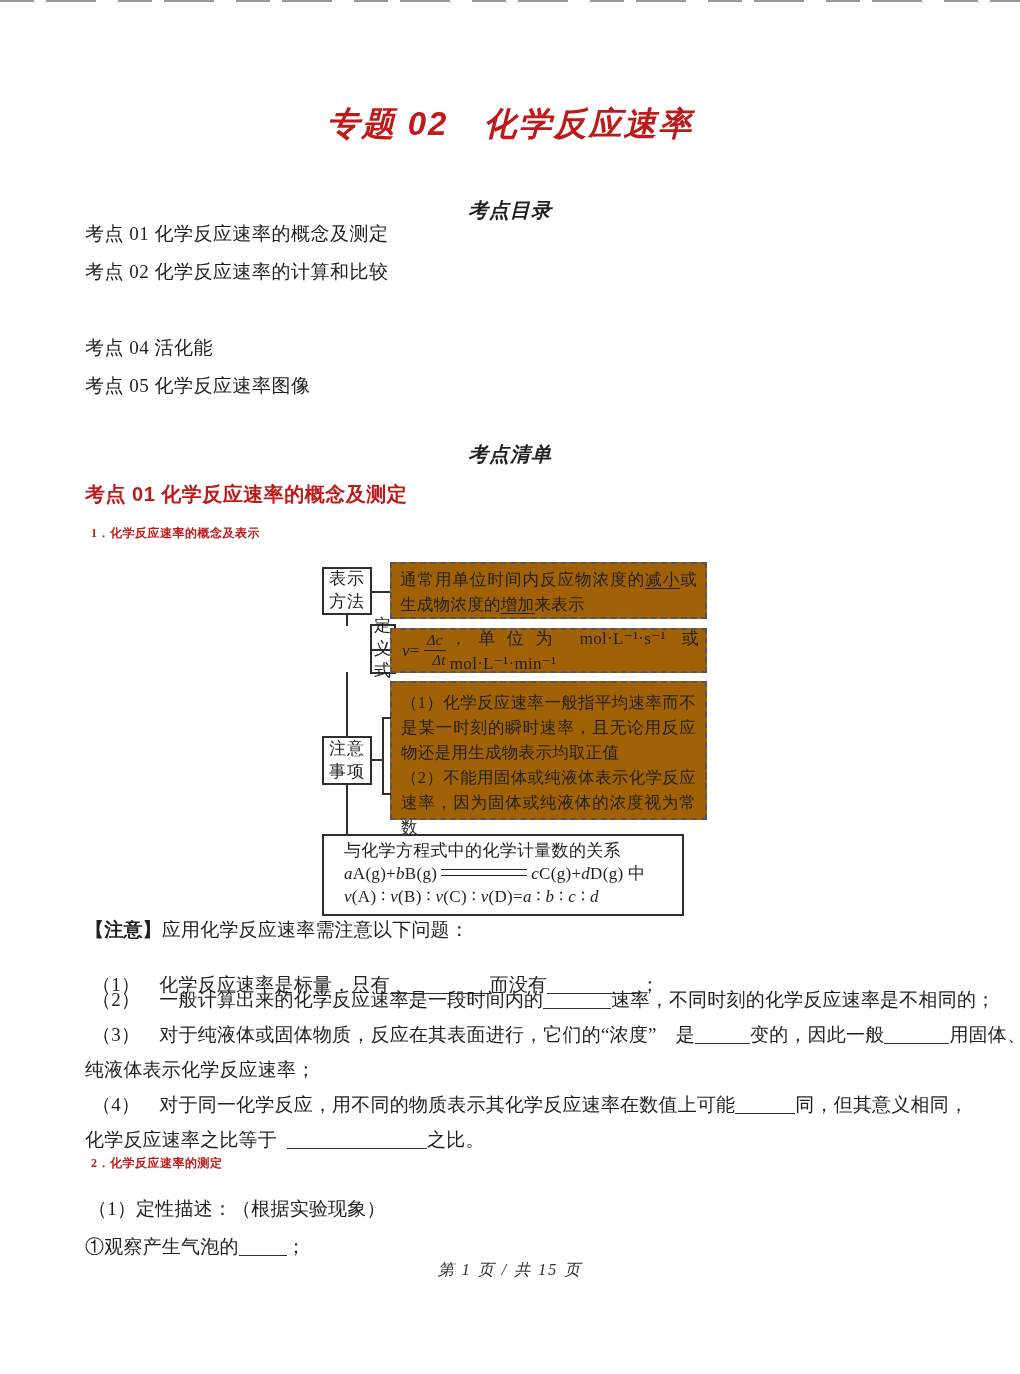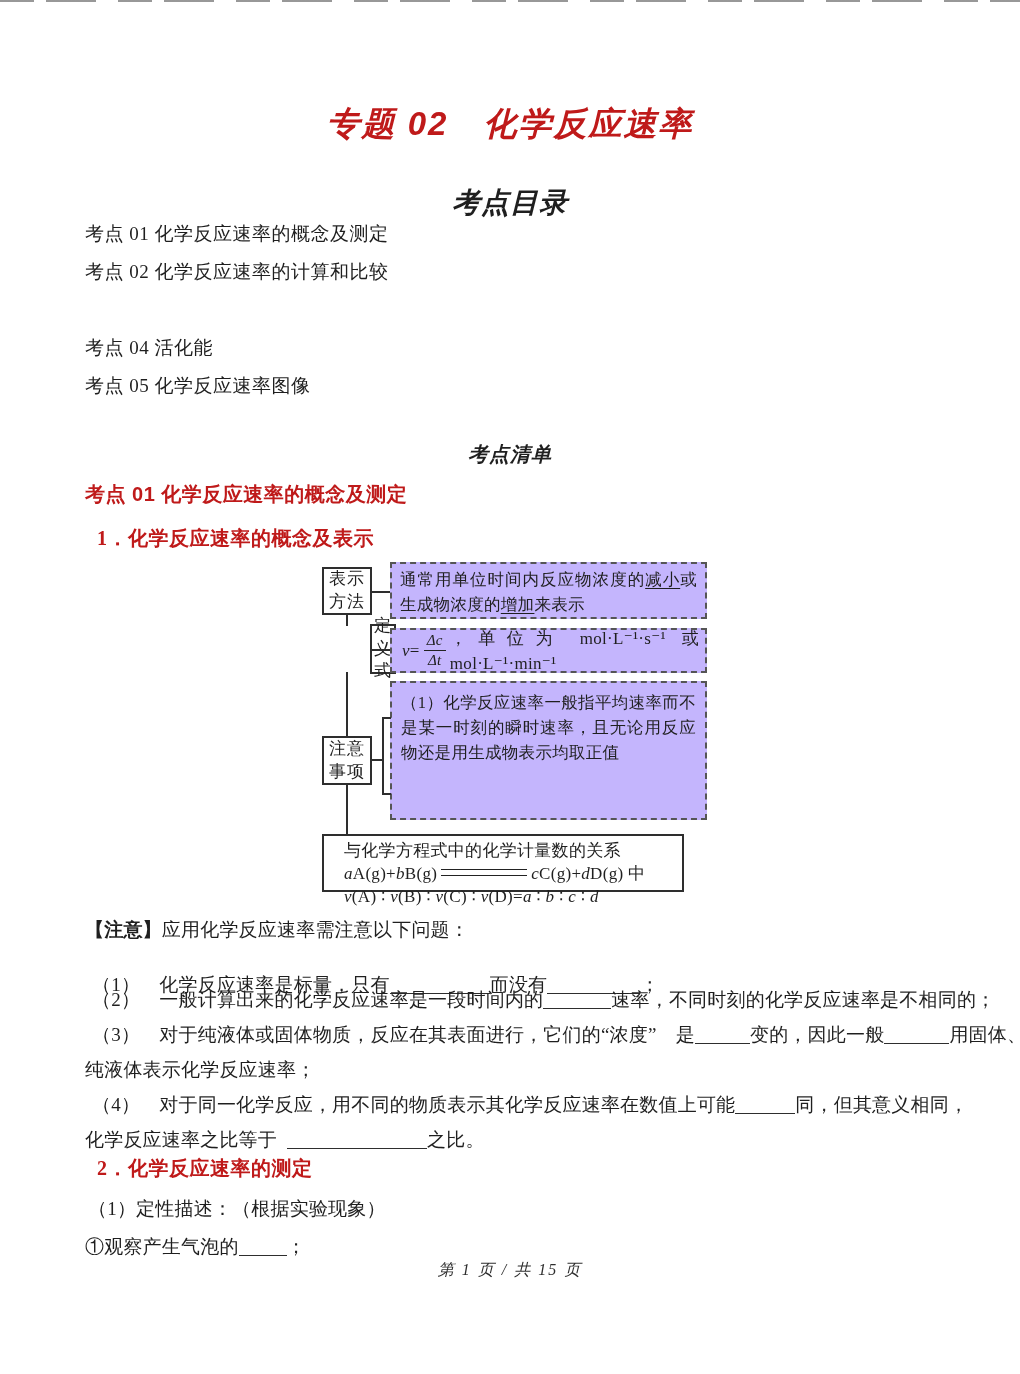--- a/index.html
+++ b/index.html
@@ -18,47 +18,47 @@
   .hei{font-family:"Liberation Sans","DejaVu Sans",sans-serif;}
   .it{font-style:italic;}
   .un{text-decoration:underline;text-underline-offset:3px;}
 
   .top-edge{
     position:absolute;left:0;top:0;width:100%;height:2px;opacity:.55;
     background:repeating-linear-gradient(90deg,#444 0 34px,transparent 34px 46px,#444 46px 96px,transparent 96px 118px);
   }
 
   .doc-title{top:102px;font-size:33px;font-weight:bold;letter-spacing:2px;}
-  .toc-heading{top:184px;font-size:28px;font-weight:bold;letter-spacing:1px;}
+  .toc-heading{top:197px;font-size:20px;font-weight:bold;letter-spacing:1px;}
   .toc-item{left:85px;font-size:19px;letter-spacing:.5px;}
   .checklist-heading{top:441px;font-size:20px;font-weight:bold;letter-spacing:1px;}
   .kp-heading{left:85px;top:481px;font-size:20px;font-weight:bold;letter-spacing:.5px;}
-  .sub-heading{left:97px;font-size:20px;font-weight:bold;letter-spacing:.5px;}
+  .sub-heading{left:91px;font-size:12px;font-weight:bold;letter-spacing:.5px;}
 
   
   .node{
     position:absolute;box-sizing:border-box;
     border:2px solid #2e2e2e;background:#fff;
     display:flex;align-items:center;justify-content:center;text-align:center;
     font-size:17px;line-height:1.35;padding:2px;white-space:normal;letter-spacing:1px;
   }
   .dashedbox{
     position:absolute;box-sizing:border-box;
-    border:2px dashed #555;background:#c4b5fd;
+    border:2px dashed #555;background:#a16207;
     font-size:16.5px;line-height:25px;letter-spacing:.3px;
     padding:3px 8px;white-space:normal;text-align:justify;
   }
   .solidbox{
     position:absolute;box-sizing:border-box;
     border:2px solid #2e2e2e;background:#fff;
     font-size:17px;line-height:23px;letter-spacing:.3px;
     padding:3px 6px 3px 12px;white-space:nowrap;
   }
   .conn{position:absolute;background:#2e2e2e;}
-  .frac{display:inline-flex;flex-direction:column;align-items:center;
+  .frac{display:inline-flex;flex-direction:column;align-items:flex-end;
         font-size:15px;line-height:1.15;margin:0 4px;vertical-align:middle;font-style:italic;}
   .frac-num{border-bottom:1.5px solid #222;padding:0 3px 1px;}
   .frac-den{padding-top:1px;font-family:Liberation Serif, serif;}
   .formula-row{display:flex;align-items:center;padding-left:4px;height:100%;box-sizing:border-box;}
   .dline{display:inline-block;width:86px;height:7px;box-sizing:border-box;
          border-top:1.6px solid #222;border-bottom:1.6px solid #222;
          margin:0 4px;vertical-align:3px;}
 
   
   .bodyline{left:92px;font-size:19px;letter-spacing:.2px;}
@@ -101,23 +101,24 @@
         <span class="frac">
           <span class="frac-num">Δc</span>
           <span class="frac-den">Δt</span>
         </span>
         <span style="font-size:17px;">，单位为 mol·L⁻¹·s⁻¹ 或 mol·L⁻¹·min⁻¹</span>
       </span>
     </div>
 
     <div class="dashedbox" style="left:390px;top:681px;width:317px;height:139px;padding:7px 9px;line-height:25px;">
       <div>（1）化学反应速率一般指平均速率而不是某一时刻的瞬时速率，且无论用反应物还是用生成物表示均取正值</div>
+      <div>（2）不能用固体或纯液体表示化学反应速率，因为固体或纯液体的浓度视为常数</div>
     </div>
 
-    <div class="solidbox" style="left:322px;top:834px;width:362px;height:58px;padding-left:20px;">
+    <div class="solidbox" style="left:322px;top:834px;width:362px;height:82px;padding-left:20px;">
       <div>与化学方程式中的化学计量数的关系</div>
       <div>
         <span><span class="it">a</span><span>A(g)+</span><span class="it">b</span><span>B(g)</span></span><span class="dline"></span><span><span class="it">c</span><span>C(g)+</span><span class="it">d</span><span>D(g) 中</span></span>
       </div>
       <div><span class="it">v</span><span>(A) ∶ </span><span class="it">v</span><span>(B) ∶ </span><span class="it">v</span><span>(C) ∶ </span><span class="it">v</span><span>(D)=</span><span class="it">a</span><span> ∶ </span><span class="it">b</span><span> ∶ </span><span class="it">c</span><span> ∶ </span><span class="it">d</span></div>
     </div>
 
     <div class="conn" style="left:372px;top:591px;width:18px;height:2px;"></div>
     <div class="conn" style="left:372px;top:649px;width:18px;height:2px;"></div>
     <div class="conn" style="left:346px;top:615px;width:2px;height:11px;"></div>

